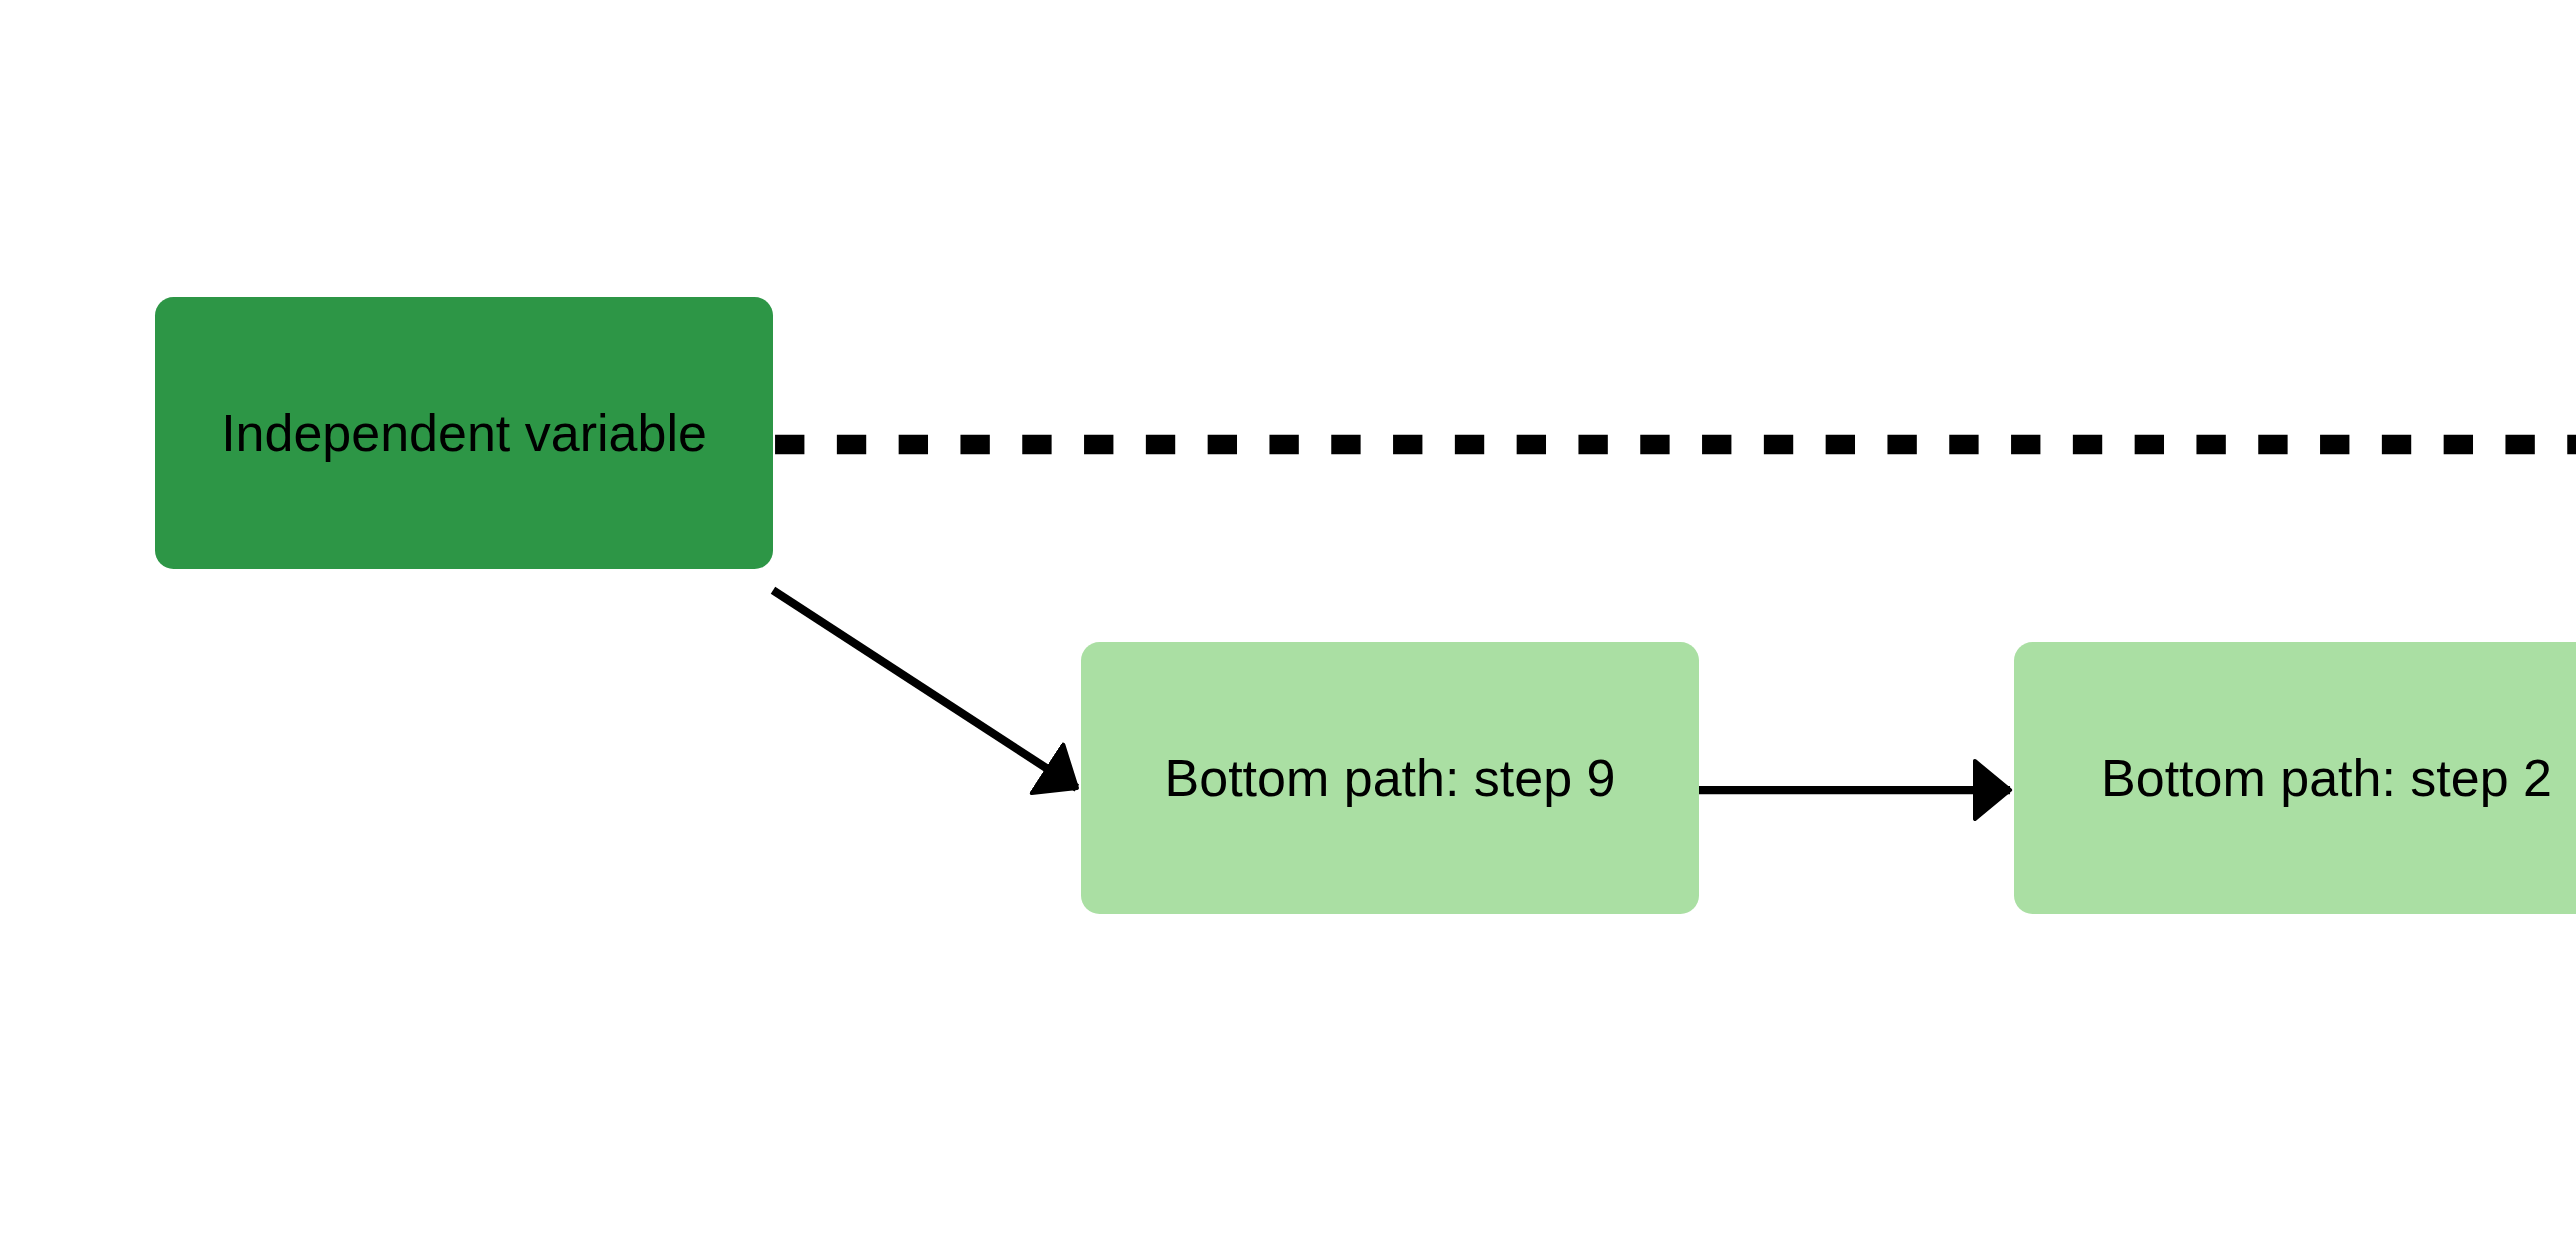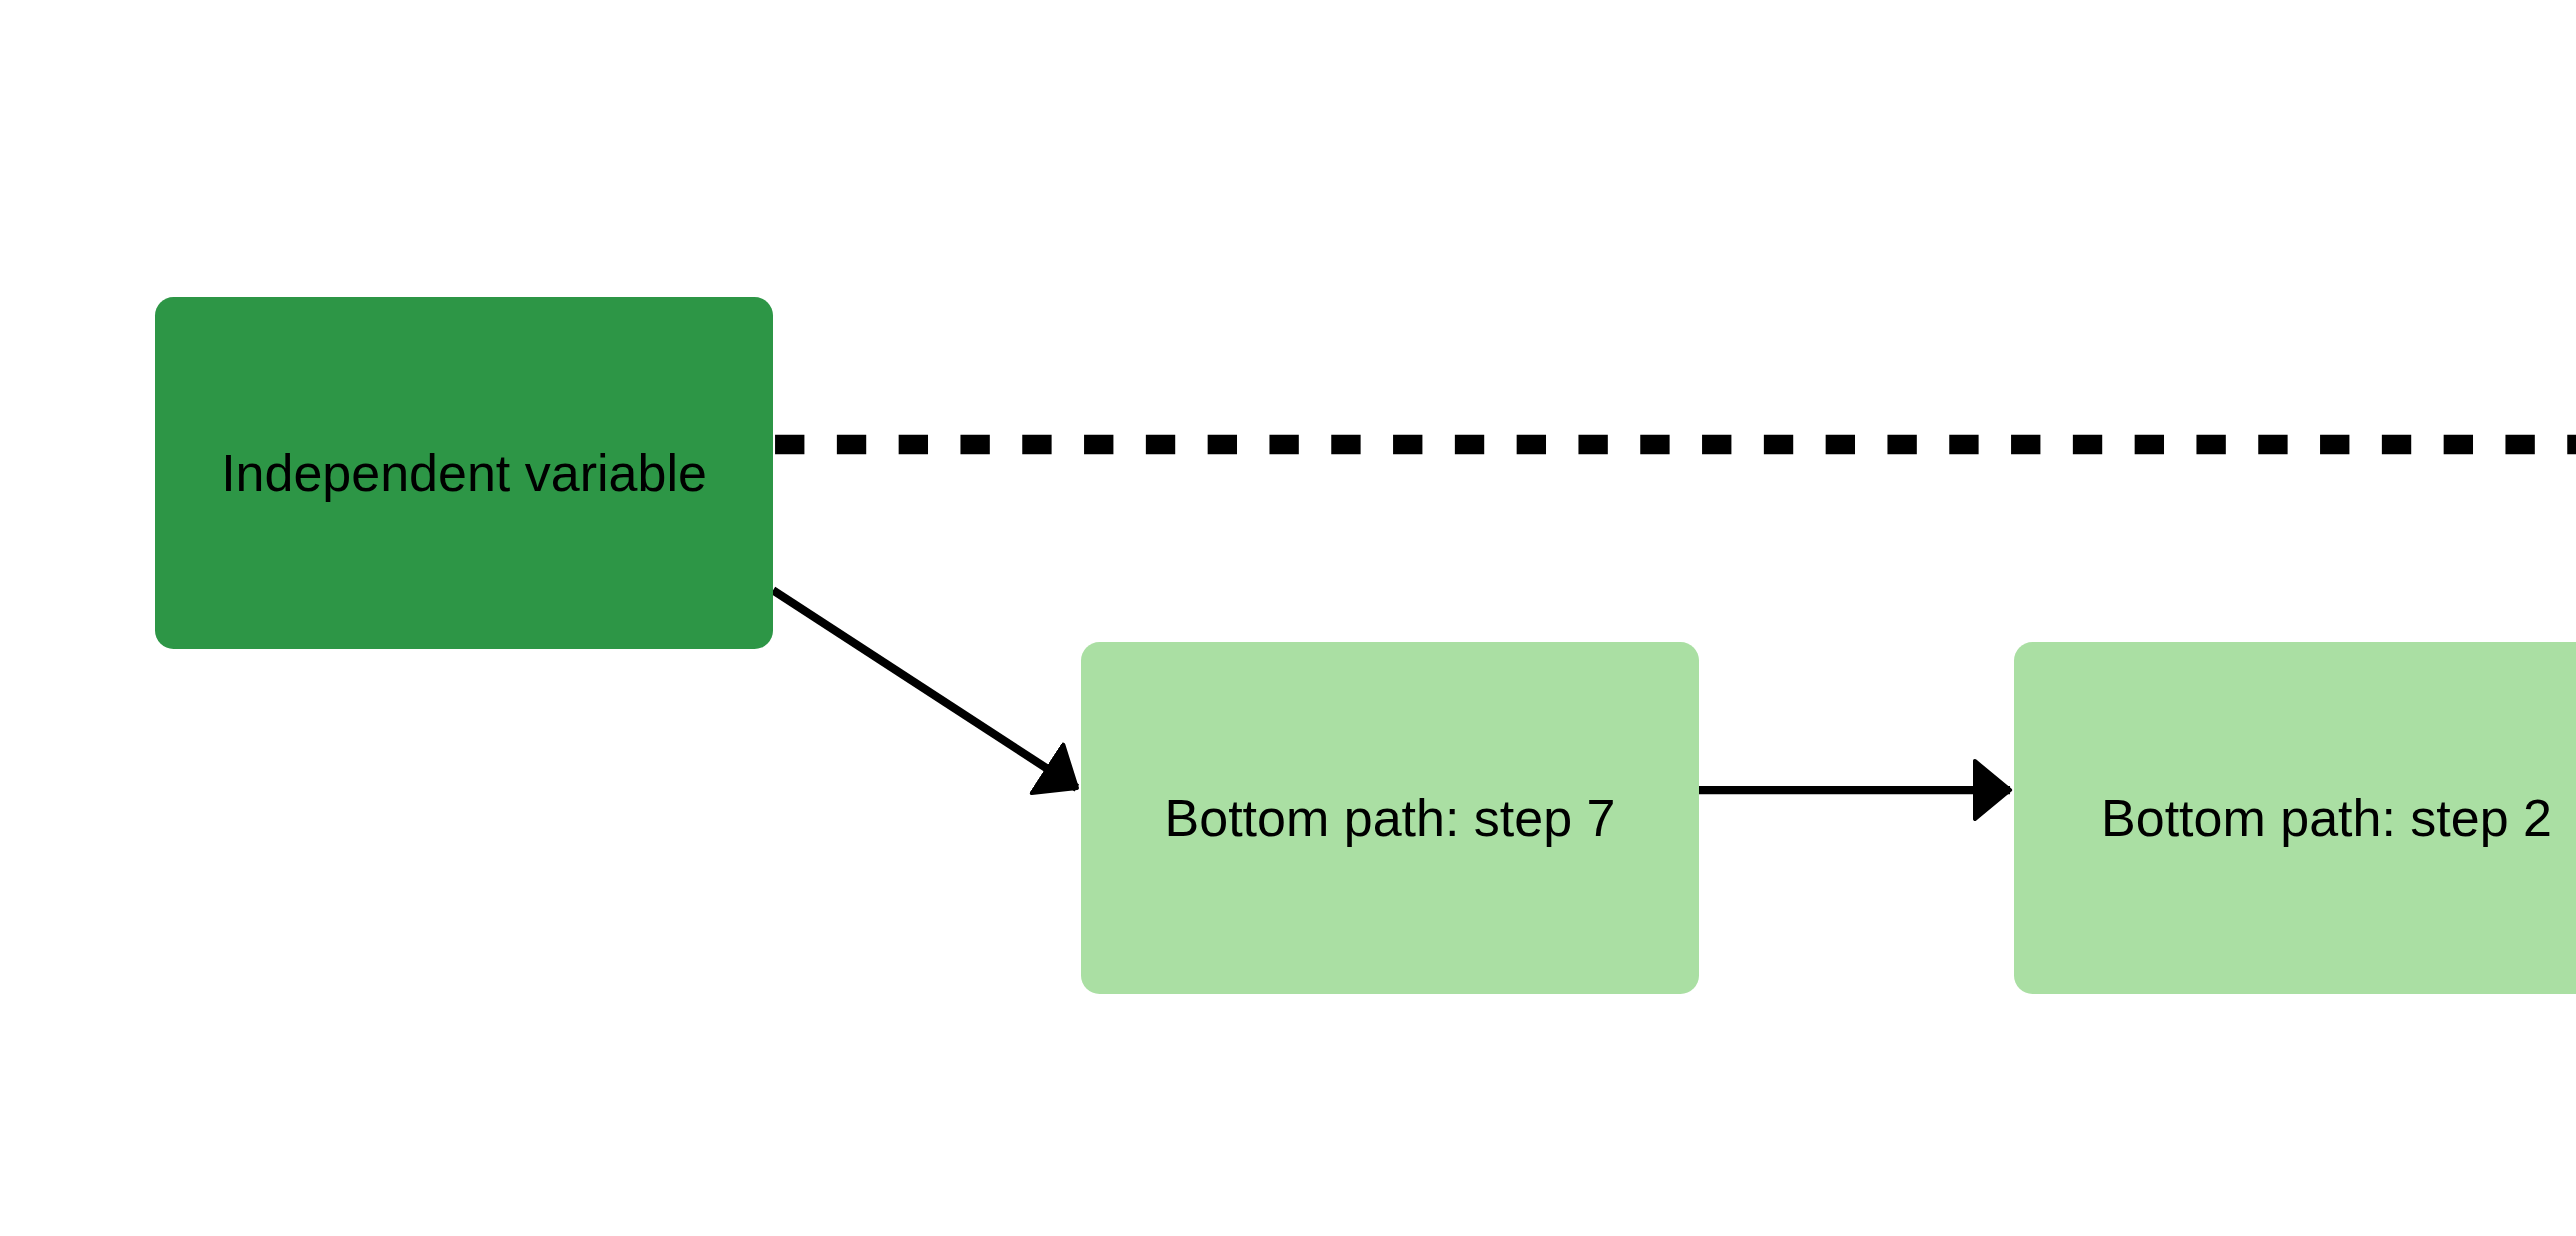--- a/index.html
+++ b/index.html
@@ -20,21 +20,21 @@
   .edges {
     position: absolute;
     left: 0;
     top: 0;
     width: 3709px;
     height: 1236px;
   }
   .node {
     position: absolute;
     width: 618px;
-    height: 352px;
+    height: 272px;
     border-radius: 18.5px;
     display: flex;
     align-items: center;
     justify-content: center;
     text-align: center;
     font-size: 52px;
     line-height: 1.2;
     letter-spacing: 0;
   }
   .node span {
@@ -68,21 +68,21 @@
     <line class="edge-solid" x1="3296" y1="1534" x2="3902" y2="1534" marker-end="url(#head-solid)" stroke="#000000"></line>
 
     <line class="edge-solid" x1="5104" y1="1534" x2="5694" y2="1162" marker-end="url(#head-solid)" stroke="#000000"></line>
   </svg>
 
   <div class="node" id="n-independent" style="background-color: rgb(45, 150, 70);">
     <span style="color: rgb(0, 0, 0);">Independent variable</span>
   </div>
 
   <div class="node" id="n-step1" style="background-color: rgb(170, 223, 163);">
-    <span style="color: rgb(0, 0, 0);">Bottom path: step 7</span>
+    <span style="color: rgb(0, 0, 0);">Bottom path: step 9</span>
   </div>
 
   <div class="node" id="n-step2" style="background-color: rgb(170, 223, 163);">
     <span style="color: rgb(0, 0, 0); margin-left: 7px;">Bottom path: step 2</span>
   </div>
 
 </div>
 
 
 </body></html>

